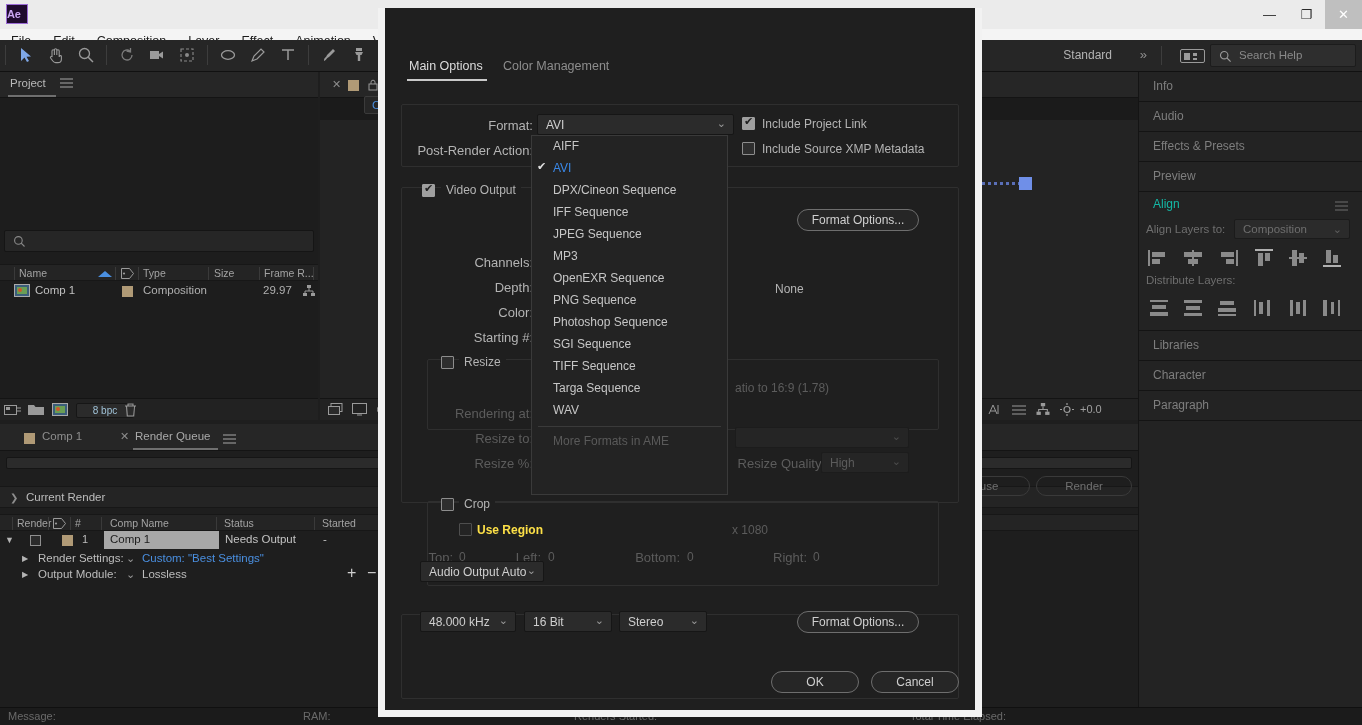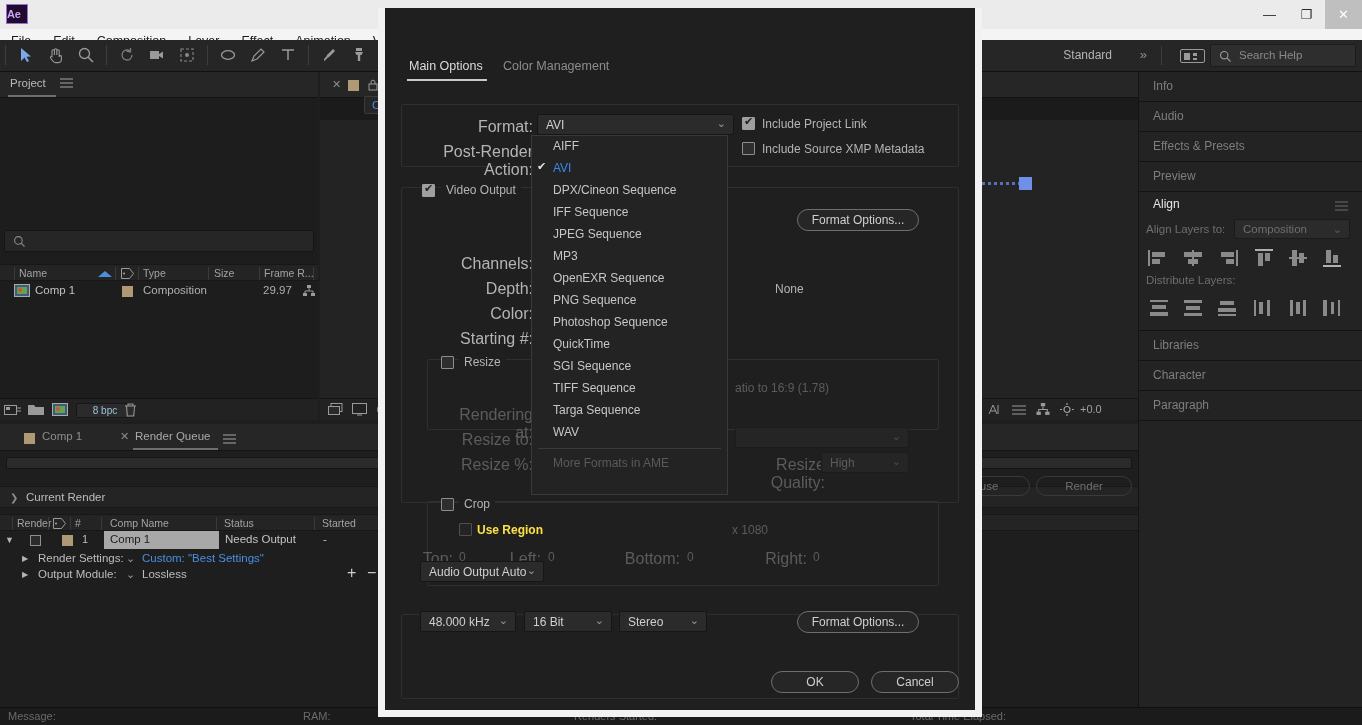--- a/index.html
+++ b/index.html
@@ -97,21 +97,21 @@
   .marker { position: absolute; left: 1019px; top: 177px; width: 13px; height: 13px; background: #6f8fe8; }
   .mdots { position: absolute; left: 976px; top: 182px; width: 44px; height: 3px;
            background: repeating-linear-gradient(to right, #5a6fb8 0 3px, transparent 3px 6px); }
 
   
   .sidebar { position: absolute; right: 0; top: 72px; width: 224px; bottom: 18px; background: #232323; border-left: 1px solid #141414; }
   .sbrow { position: relative; height: 30px; border-bottom: 1px solid #141414; }
   .sbrow .lbl { position: absolute; left: 14px; top: 7px; font-size: 12px; color: #7e7e7e; }
   .alignpanel { position: relative; border-bottom: 1px solid #141414; padding-bottom: 6px; }
   .alignpanel .hd { position: relative; height: 26px; }
-  .alignpanel .hd .lbl { position: absolute; left: 14px; top: 5px; font-size: 12px; color: #e5e5e5; }
+  .alignpanel .hd .lbl { position: absolute; left: 14px; top: 5px; font-size: 12px; color: #14b8a6; }
   .alignpanel .hd .ham { position: absolute; right: 14px; top: 8px; }
   .alignrow { position: relative; height: 26px; }
   .alignrow .lbl { position: absolute; left: 7px; top: 5px; font-size: 11.5px; color: #6e6e6e; }
   .alignsel { position: absolute; left: 95px; top: 1px; width: 116px; height: 20px; background: #2b2b2b;
               border: 1px solid #1b1b1b; border-radius: 2px; }
   .alignsel .v { position: absolute; left: 8px; top: 3px; font-size: 11.5px; color: #6e6e6e; }
   .alignsel .cv { position: absolute; right: 7px; top: 3px; color: #5e5e5e; font-size: 11px; }
   .iconrow { position: relative; height: 30px; }
   .iconrow .ib { position: absolute; top: 4px; width: 28px; height: 22px; }
   .dlabel { position: absolute; left: 7px; top: 0; font-size: 11.5px; color: #6e6e6e; }
@@ -172,21 +172,21 @@
               text-align: center; line-height: 23px; color: #fff; font-size: 13px; }
   .dlgbody { position: absolute; left: 385px; top: 45px; width: 590px; height: 665px; background: #1f1f1f; }
 
   .dtabs { position: relative; height: 36px; }
   .dtab { position: absolute; top: 14px; font-size: 12.5px; color: #8d8d8d; }
   .dtab.active { color: #dcdcdc; }
   .dtabu { position: absolute; top: 34px; height: 2px; background: #c9c9c9; }
 
   .group { position: absolute; border: 1px solid #2f2f2f; border-radius: 2px; }
   .glabel { position: absolute; background: #1f1f1f; padding: 0 5px; font-size: 12px; color: #b4b4b4; }
-  .lbl { position: absolute; font-size: 16px; color: #b4b4b4; text-align: right; }
+  .lbl { position: absolute; font-size: 13px; color: #b4b4b4; text-align: right; }
   .lbl.dim { color: #5c5c5c; }
   .val { position: absolute; font-size: 12px; color: #b4b4b4; }
   .val.dim { color: #5c5c5c; }
 
   .select { position: absolute; background: #2b2b2b; border: 1px solid #161616; border-radius: 2px; height: 21px; }
   .select.dim { background: #252525; border-color: #1c1c1c; }
   .select .sv { position: absolute; left: 8px; top: 3px; font-size: 12px; color: #cfcfcf; }
   .select .sv.dim { color: #5c5c5c; }
   .select .cv { position: absolute; right: 7px; top: 2px; font-size: 11px; color: #9a9a9a; }
   .select .cv.dim { color: #4d4d4d; }
@@ -812,23 +812,20 @@
     <div class="dditem">
       <div class="t">OpenEXR Sequence</div>
     </div>
     <div class="dditem">
       <div class="t">PNG Sequence</div>
     </div>
     <div class="dditem">
       <div class="t">Photoshop Sequence</div>
     </div>
     <div class="dditem">
-      <div class="t">QuickTime</div>
-    </div>
-    <div class="dditem">
       <div class="t">SGI Sequence</div>
     </div>
     <div class="dditem">
       <div class="t">TIFF Sequence</div>
     </div>
     <div class="dditem">
       <div class="t">Targa Sequence</div>
     </div>
     <div class="dditem">
       <div class="t">WAV</div>

